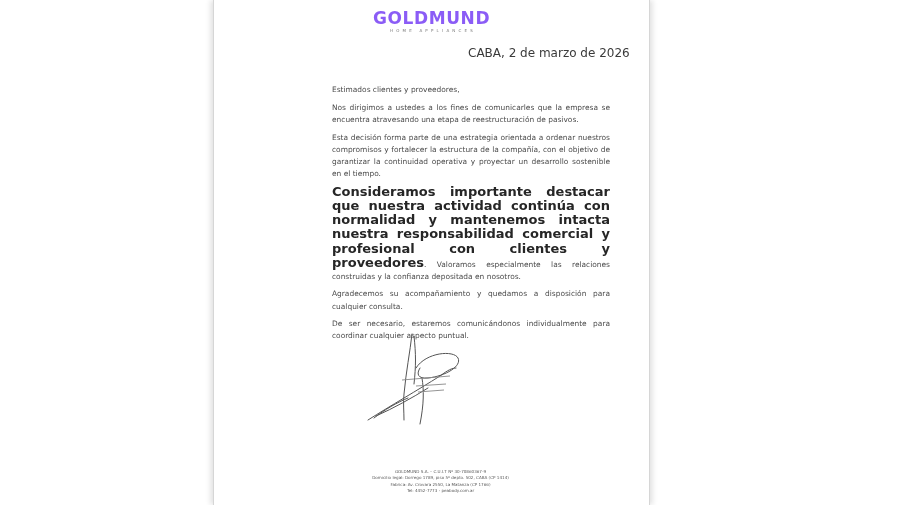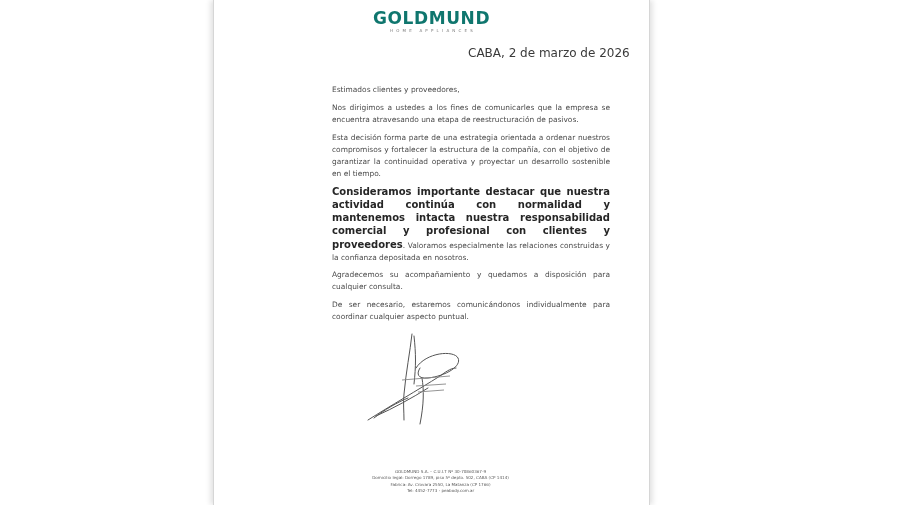--- a/index.html
+++ b/index.html
@@ -19,21 +19,21 @@
     .logo {
       position: absolute;
       left: 0; right: 0; top: 9px;
       text-align: center;
     }
     .logo-word {
       font-family: "DejaVu Sans", sans-serif;
       font-weight: bold;
       font-size: 17px;
       letter-spacing: 0.6px;
-      color: #0f766e;
+      color: #8b5cf6;
       line-height: 18px;
     }
     .logo-tag {
       font-size: 4px;
       letter-spacing: 3.2px;
       color: #7a7a7a;
       line-height: 5px;
       margin-top: 1px;
       padding-left: 3px;
     }
@@ -53,21 +53,21 @@
       line-height: 12.2px;
       color: #4a4a4a;
       text-align: justify;
       margin-left: 36px;
     }
     .body-text p { margin-bottom: 5.2px; }
     .body-text p.greeting { margin-bottom: 6px; }
     .body-text p .strong {
       font-weight: bold;
       color: #262626;
-      font-size: 10px;
+      font-size: 13px;
     }
 
     .signature {
       position: absolute;
       left: 140px; top: 332px;
       width: 130px; height: 96px;
     }
 
     .footer {
       position: absolute;

